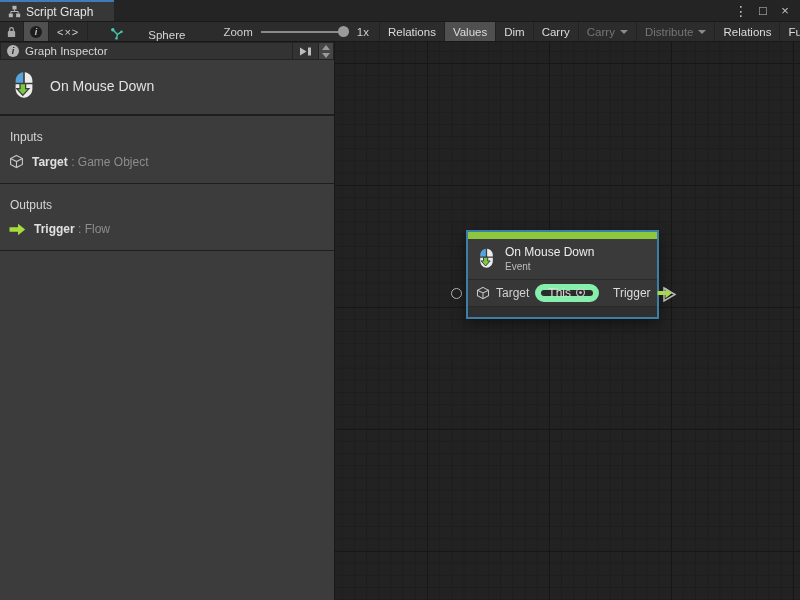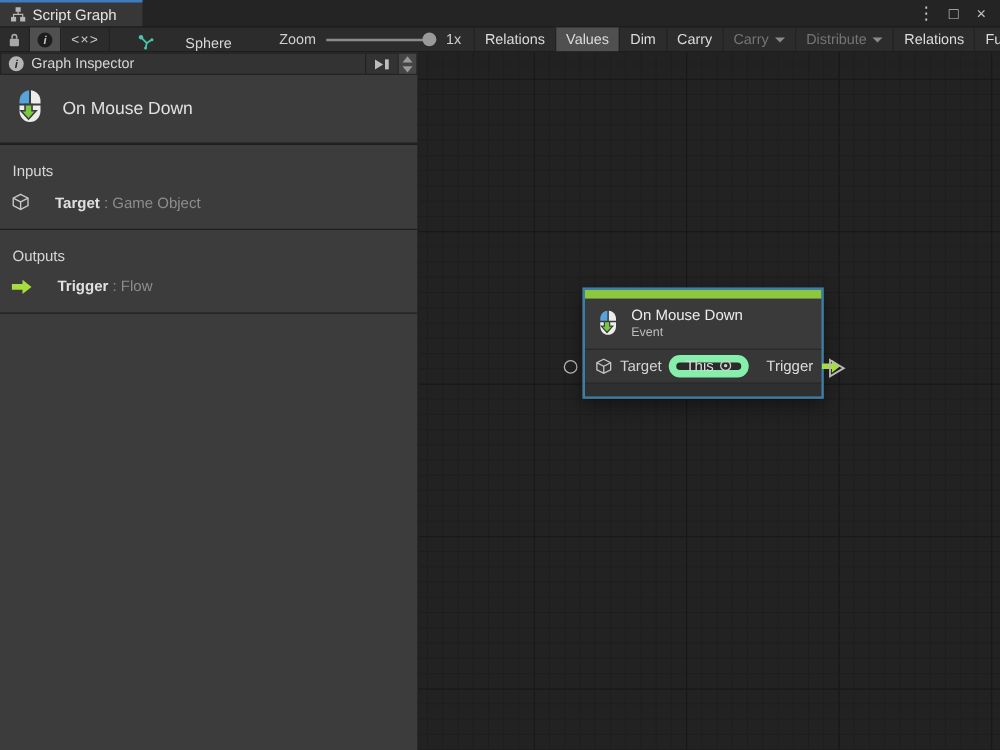--- a/index.html
+++ b/index.html
@@ -55,21 +55,21 @@
   .spin-up { width:0; height:0; border-left:4px solid transparent; border-right:4px solid transparent; border-bottom:5px solid #9a9a9a; }
   .spin-dn { width:0; height:0; border-left:4px solid transparent; border-right:4px solid transparent; border-top:5px solid #9a9a9a; }
   .unit-header { display:flex; align-items:center; gap:12px; padding:10px 10px 12px 10px; }
   .unit-title { font-size:14px; color:#e2e2e2; }
   .divider { border-top:1px solid #1e1e1e; }
   .insp-row { display:flex; align-items:center; padding:8px 10px; }
   .insp-row .label { color:#d2d2d2; }
   .checkbox { width:14px; height:14px; background:#2a2a2a; border:1px solid #181818; margin-left:110px; cursor:pointer; }
   .section { padding:8px 0 10px 0; }
   .section-title { padding:6px 10px 8px 10px; font-size:12px; color:#d6d6d6; }
-  .port-def { display:flex; align-items:center; gap:20px; padding:2px 10px 4px 9px; }
+  .port-def { display:flex; align-items:center; gap:8px; padding:2px 10px 4px 9px; }
   .port-name { font-weight:bold; color:#e0e0e0; }
   .port-type { color:#8d8d8d; }
   .insp-fill { flex:1; }
   
   .canvas { position:relative; flex:1; overflow:hidden;
     background-color:#222222;
     background-image:
       linear-gradient(#171717 1px, transparent 1px),
       linear-gradient(90deg,#171717 1px, transparent 1px),
       linear-gradient(#1d1d1d 1px, transparent 1px),

